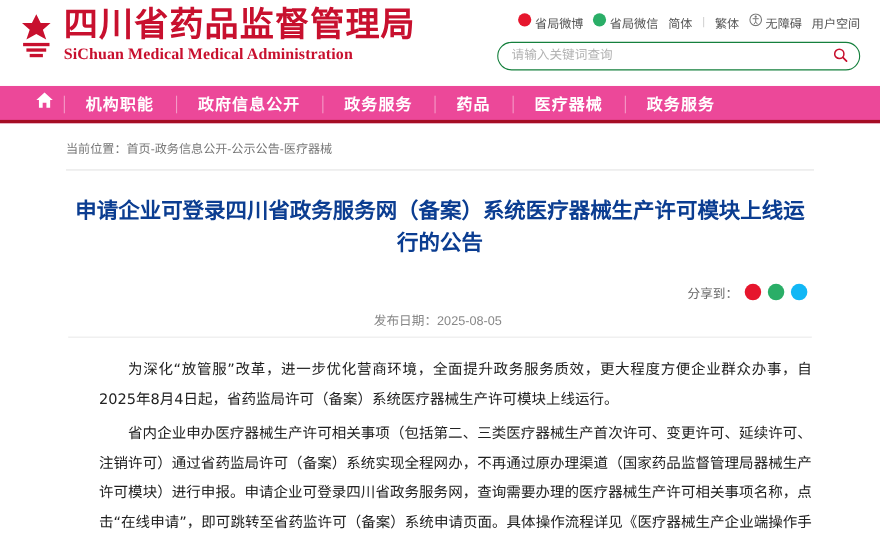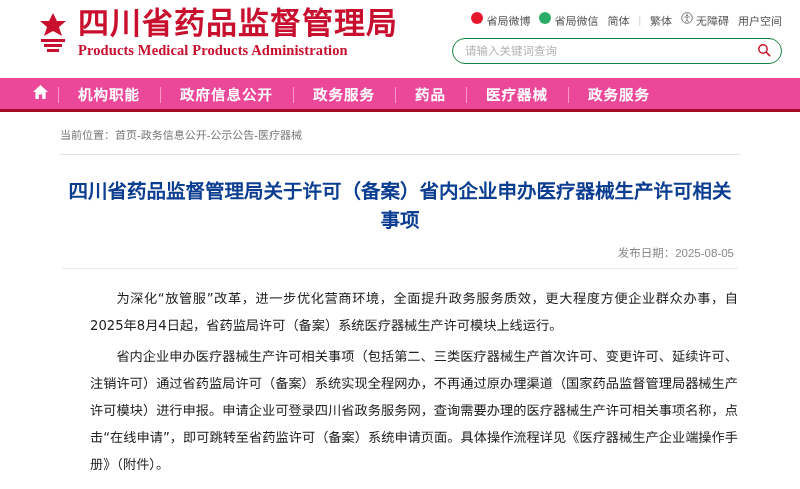--- a/index.html
+++ b/index.html
@@ -13,21 +13,21 @@
 
   
   .header {
     position: relative;
     height: 78px;
     background: #ffffff;
     border-bottom: 0;
   }
   .logo-area {
     position: absolute;
-    left: 36px; top: 8px;
+    left: 16px; top: 8px;
     display: flex;
     align-items: flex-start;
   }
   .logo-mark {
     width: 34px; height: 42px;
     margin-right: 8px;
     margin-top: 4px;
     position: relative;
   }
   .logo-text { line-height: 1; }
@@ -180,21 +180,21 @@
   .share-icon {
     width: 15px; height: 15px;
     border-radius: 50%;
     display: inline-block;
   }
   .share-weibo { background: #e6162d; }
   .share-wechat { background: #2aae67; }
   .share-qq { background: #12b7f5; }
   .pubdate-row {
     margin-top: 8px;
-    text-align: right;
+    text-align: center;
     font-size: 11.5px;
     color: #888;
     padding-right: 4px;
   }
   .rule {
     margin: 8px 0 0 0;
     border-top: 1px solid #eaeaea;
   }
   .body-text {
     margin-top: 16px;
@@ -218,21 +218,21 @@
     <div class="logo-mark">
       <svg width="34" height="42" viewBox="0 0 34 42">
         <path d="M17 1 L21 9 L30 9 L23 15 L26 24 L17 19 L8 24 L11 15 L4 9 L13 9 Z" fill="#c8102e"></path>
         <rect x="5" y="27" width="24" height="3" fill="#c8102e"></rect>
         <rect x="8" y="32" width="18" height="3" fill="#c8102e"></rect>
         <rect x="11" y="37" width="12" height="3" fill="#c8102e"></rect>
       </svg>
     </div>
     <div class="logo-text">
       <div class="logo-cn">四川省药品监督管理局</div>
-      <div class="logo-en">Products Medical Products Administration</div>
+      <div class="logo-en">SiChuan Medical Medical Administration</div>
     </div>
   </div>
 
   <div class="header-right">
     <div class="toplinks">
       <a class="toplink" href="#">
         <span class="dot dot-weibo"></span>
         <span>省局微博</span>
       </a>
       <a class="toplink" href="#">
@@ -289,22 +289,28 @@
   <div class="nav-item">药品</div>
   <div class="nav-item">医疗器械</div>
   <div class="nav-item">政务服务</div>
 </div>
 
 <div class="content">
   <div class="breadcrumb">当前位置：首页-政务信息公开-公示公告-医疗器械</div>
   <div class="divider"></div>
 
   <div class="article">
-    <h1 class="article-title">四川省药品监督管理局关于许可（备案）省内企业申办医疗器械生产许可相关事项</h1>
-
+    <h1 class="article-title">申请企业可登录四川省政务服务网（备案）系统医疗器械生产许可模块上线运行的公告</h1>
+
+    <div class="share-row">
+      <span>分享到：</span>
+      <span class="share-icon share-weibo"></span>
+      <span class="share-icon share-wechat"></span>
+      <span class="share-icon share-qq"></span>
+    </div>
 
     <div class="pubdate-row">
       <span>发布日期：</span><span>2025-08-05</span>
     </div>
 
     <div class="rule"></div>
 
     <div class="body-text">
       <p>为深化“放管服”改革，进一步优化营商环境，全面提升政务服务质效，更大程度方便企业群众办事，自2025年8月4日起，省药监局许可（备案）系统医疗器械生产许可模块上线运行。</p>
       <p>省内企业申办医疗器械生产许可相关事项（包括第二、三类医疗器械生产首次许可、变更许可、延续许可、注销许可）通过省药监局许可（备案）系统实现全程网办，不再通过原办理渠道（国家药品监督管理局器械生产许可模块）进行申报。申请企业可登录四川省政务服务网，查询需要办理的医疗器械生产许可相关事项名称，点击“在线申请”，即可跳转至省药监许可（备案）系统申请页面。具体操作流程详见《医疗器械生产企业端操作手册》（附件）。</p>

